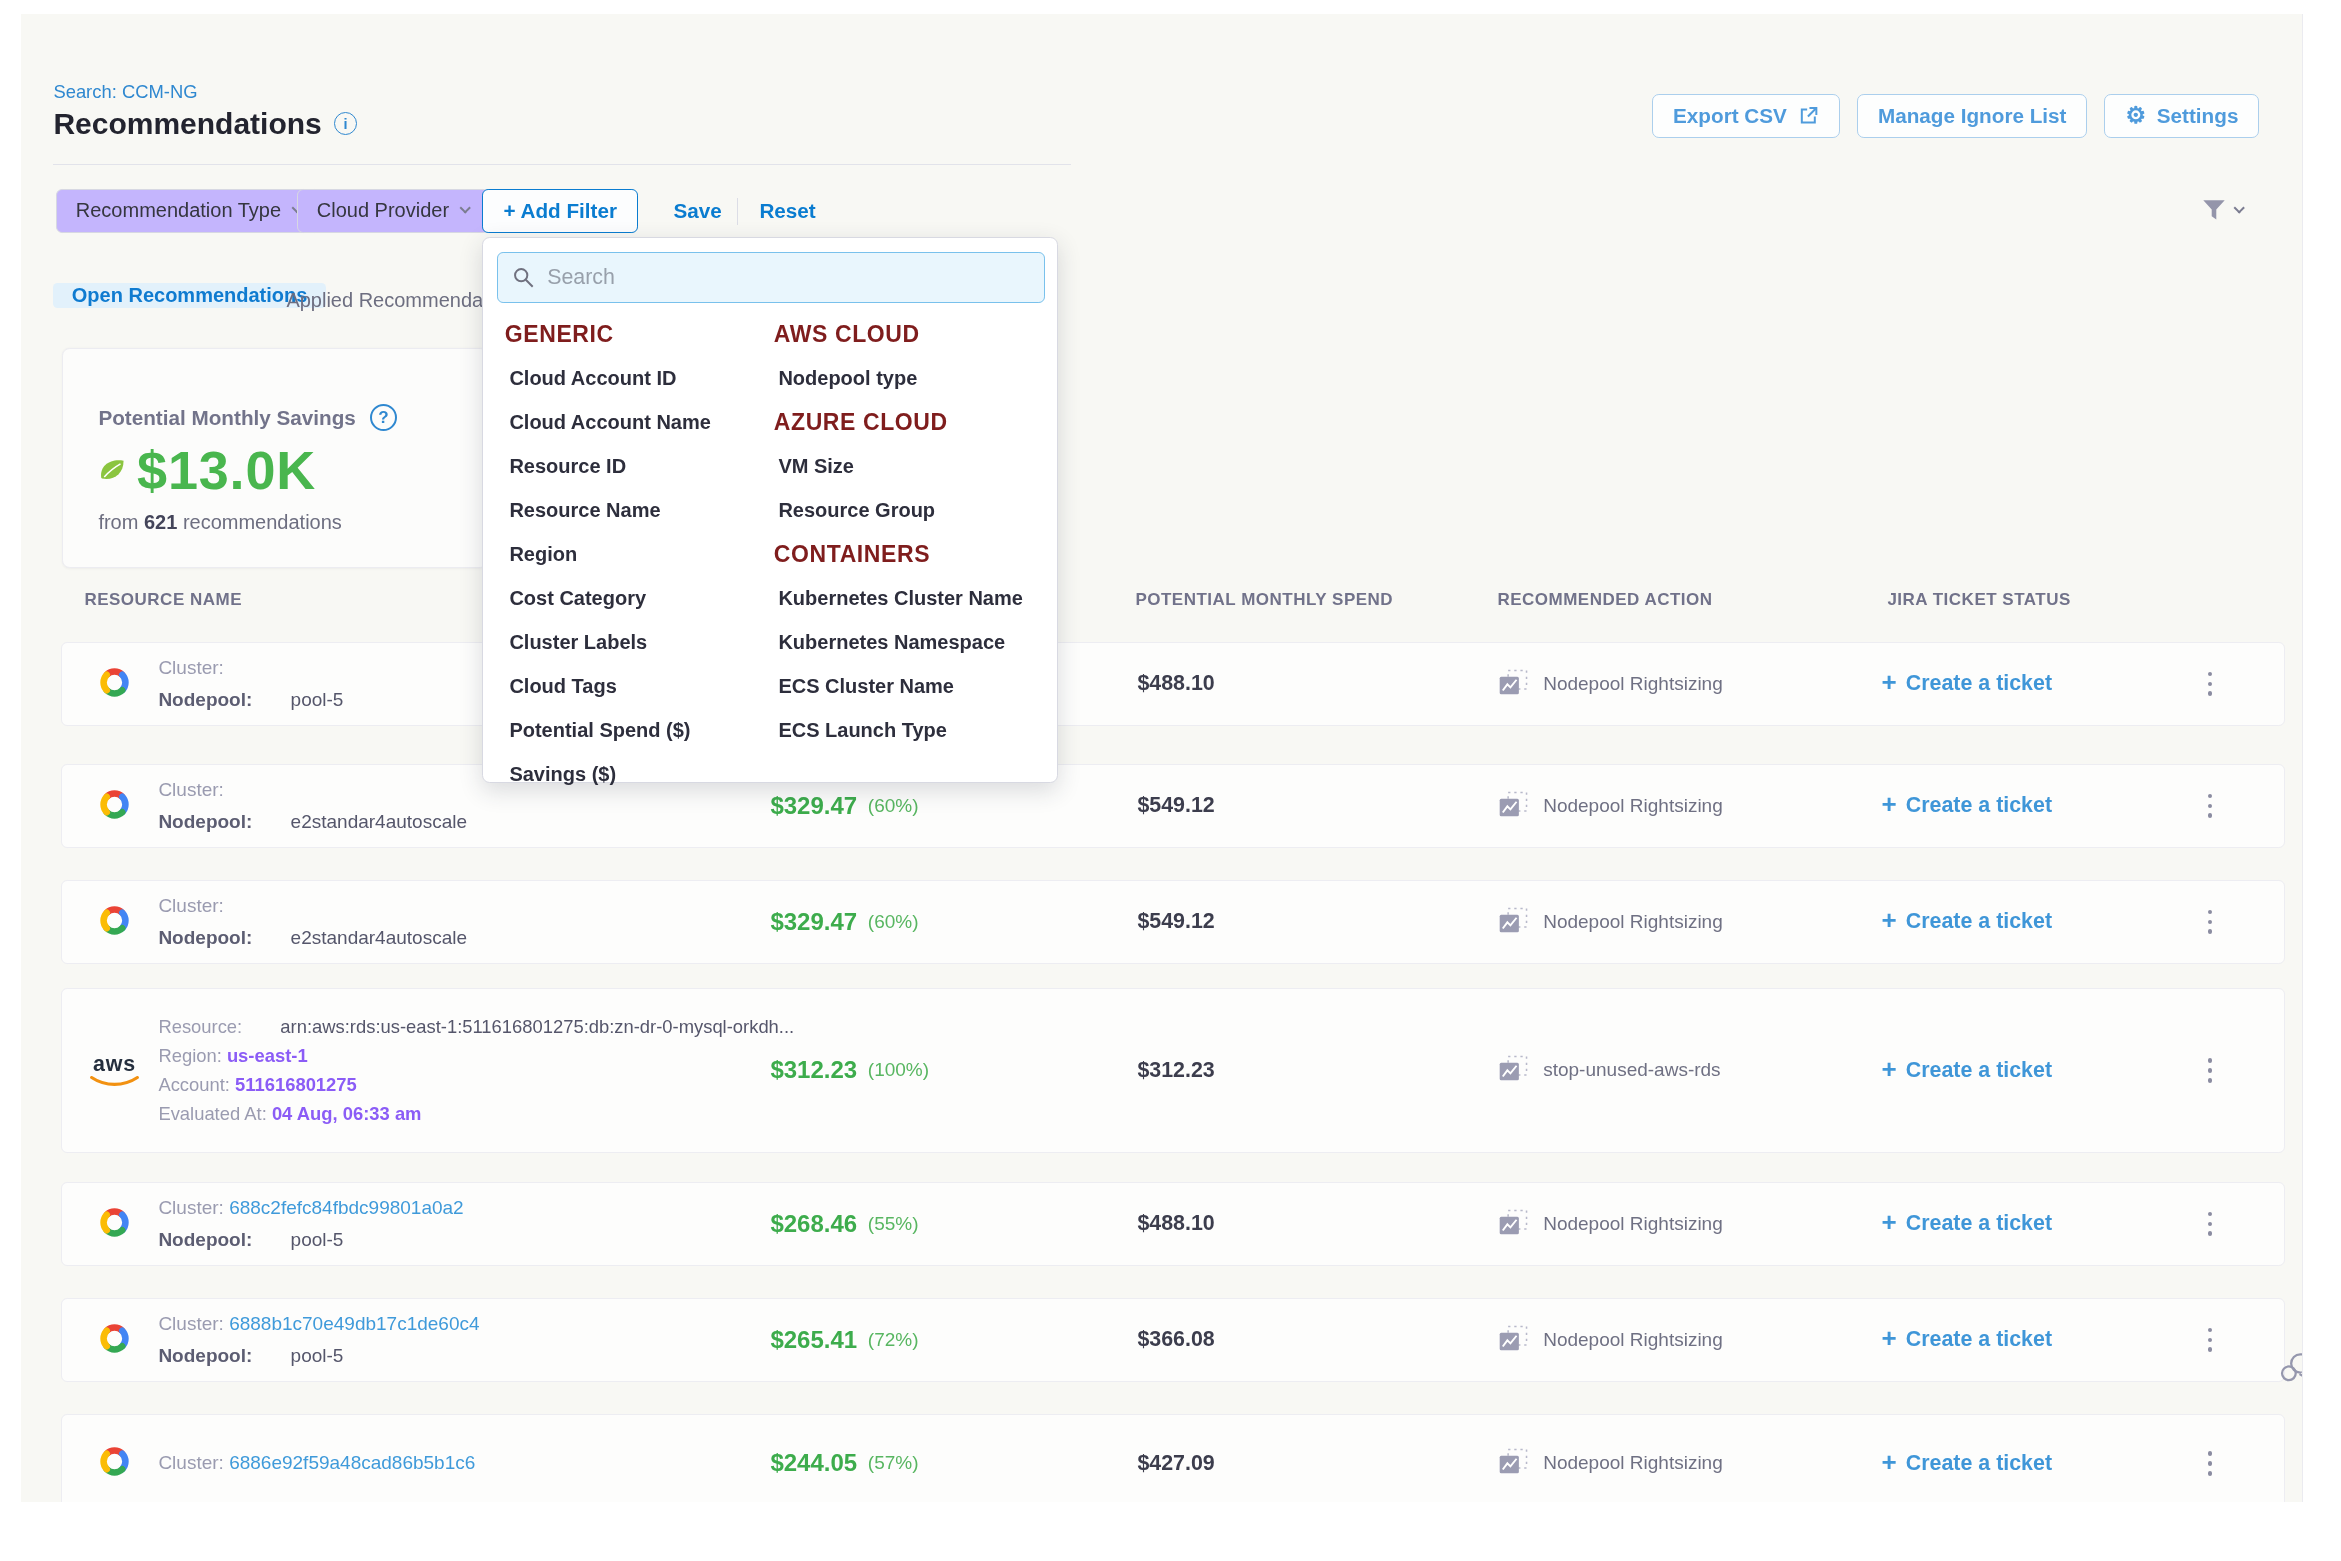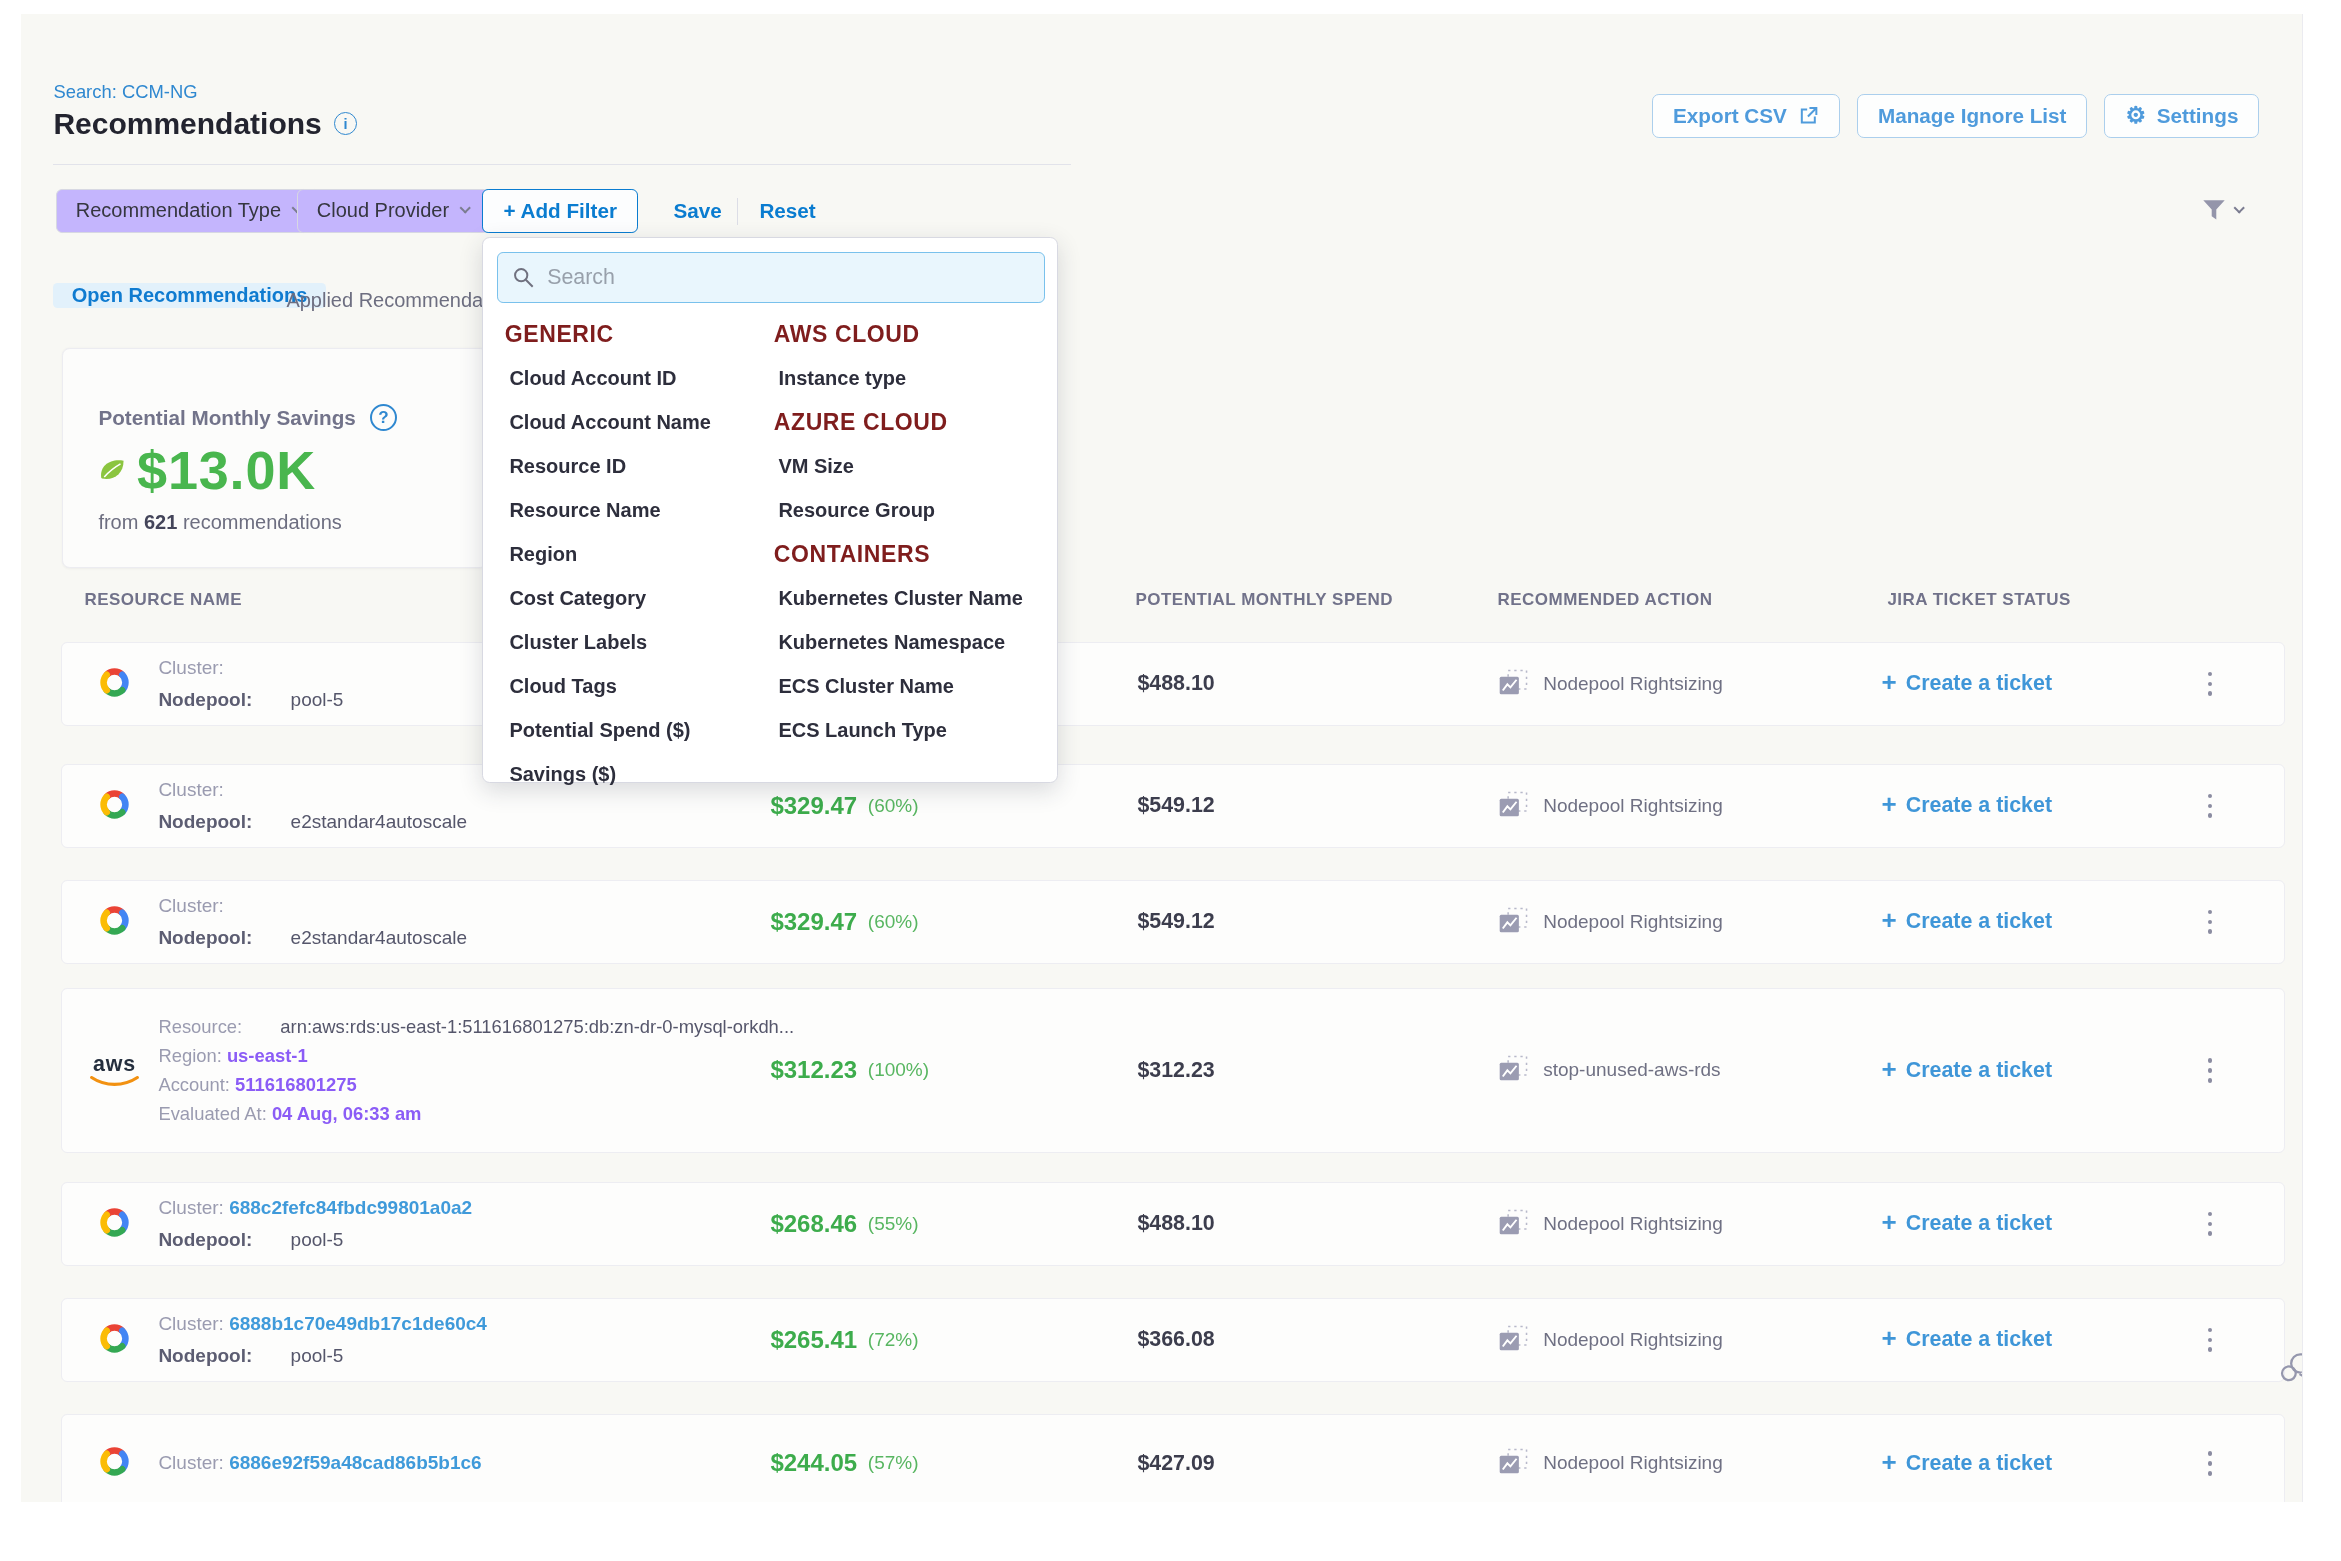--- a/index.html
+++ b/index.html
@@ -83,21 +83,21 @@
   .aws-icon { display:none; flex-direction:column; align-items:center; font-size:21.4px; font-weight:bold;
               color:#252f3e; line-height:1; letter-spacing:0.8px; }
   .row.aws .aws-icon { display:inline-flex; }
   .lines { position:absolute; left:96px; top:50%; transform:translateY(-50%); white-space:nowrap; }
   .res-line { font-size:19px; line-height:32px; }
   .row.aws .res-line { font-size:18.4px; line-height:29px; }
   .line-label { color:#9a9bb0; }
   .line-label.strong { color:#5c5d72; font-weight:bold; }
   .line-value.plain { color:#55566b;padding-left:33px; }
   .line-value.strong { color:#8b5cf6; font-weight:bold; }
-  .line-value.link { color:#3f9ada; font-weight:bold; cursor:pointer; }
+  .line-value.link { color:#3f9ada; font-weight:normal; cursor:pointer; }
   .cell { position:absolute; top:0; height:100%; display:flex; align-items:center; }
   .sv { left:708px; }
   .sv-val { font-size:24px; font-weight:bold; color:#3dac4c; }
   .sv-pct { font-size:19px; font-weight:normal; color:#58b661; margin-left:10.7px; }
   .sp { left:1075px; }
   .sp-val { font-size:21.4px; font-weight:bold; color:#3c3d4d; }
   .ac { left:1436px; gap:13.8px; }
   .ac-label { font-size:19px; color:#6f7083; }
   .tk { left:1819px; gap:9.2px; color:#3f96d8; font-weight:bold; cursor:pointer; }
   .tk-plus { font-size:26px; line-height:1; margin-top:-3.1px; }
@@ -491,21 +491,21 @@
         <svg width="23" height="23" viewBox="0 0 30 30" fill="none" stroke="#70717f" stroke-width="2.6">
           <circle cx="12" cy="12" r="8"></circle>
             <line x1="18" y1="18" x2="27" y2="27"></line>
         </svg>
         <input class="search-input" type="text" placeholder="Search" style="">
       </div>
       <div class="dd-grid" id="dd-grid">
           <div class="dd-section">GENERIC</div>
           <div class="dd-section">AWS CLOUD</div>
           <div class="dd-item">Cloud Account ID</div>
-          <div class="dd-item">Instance type</div>
+          <div class="dd-item">Nodepool type</div>
           <div class="dd-item">Cloud Account Name</div>
           <div class="dd-section">AZURE CLOUD</div>
           <div class="dd-item">Resource ID</div>
           <div class="dd-item">VM Size</div>
           <div class="dd-item">Resource Name</div>
           <div class="dd-item">Resource Group</div>
           <div class="dd-item">Region</div>
           <div class="dd-section">CONTAINERS</div>
           <div class="dd-item">Cost Category</div>
           <div class="dd-item">Kubernetes Cluster Name</div>

